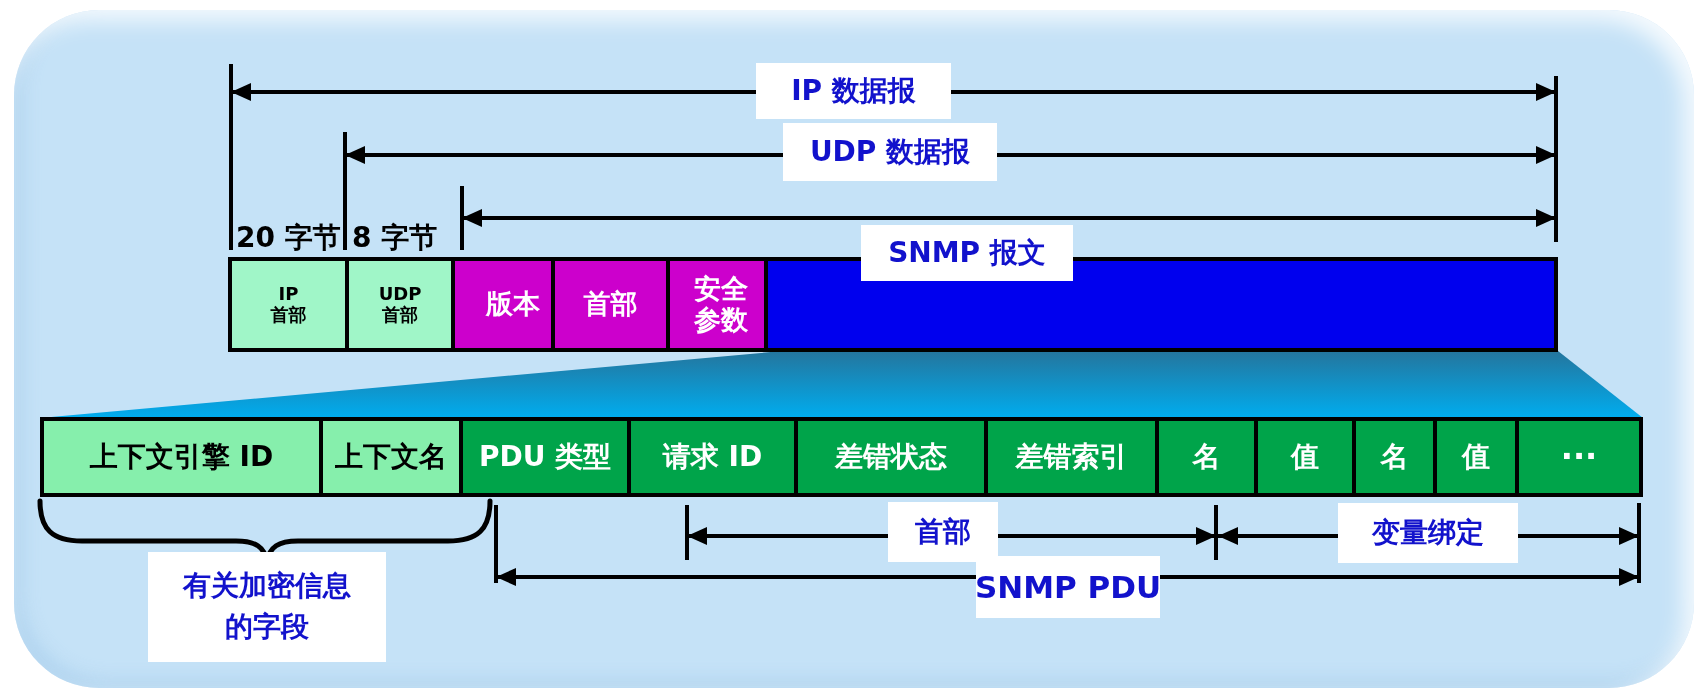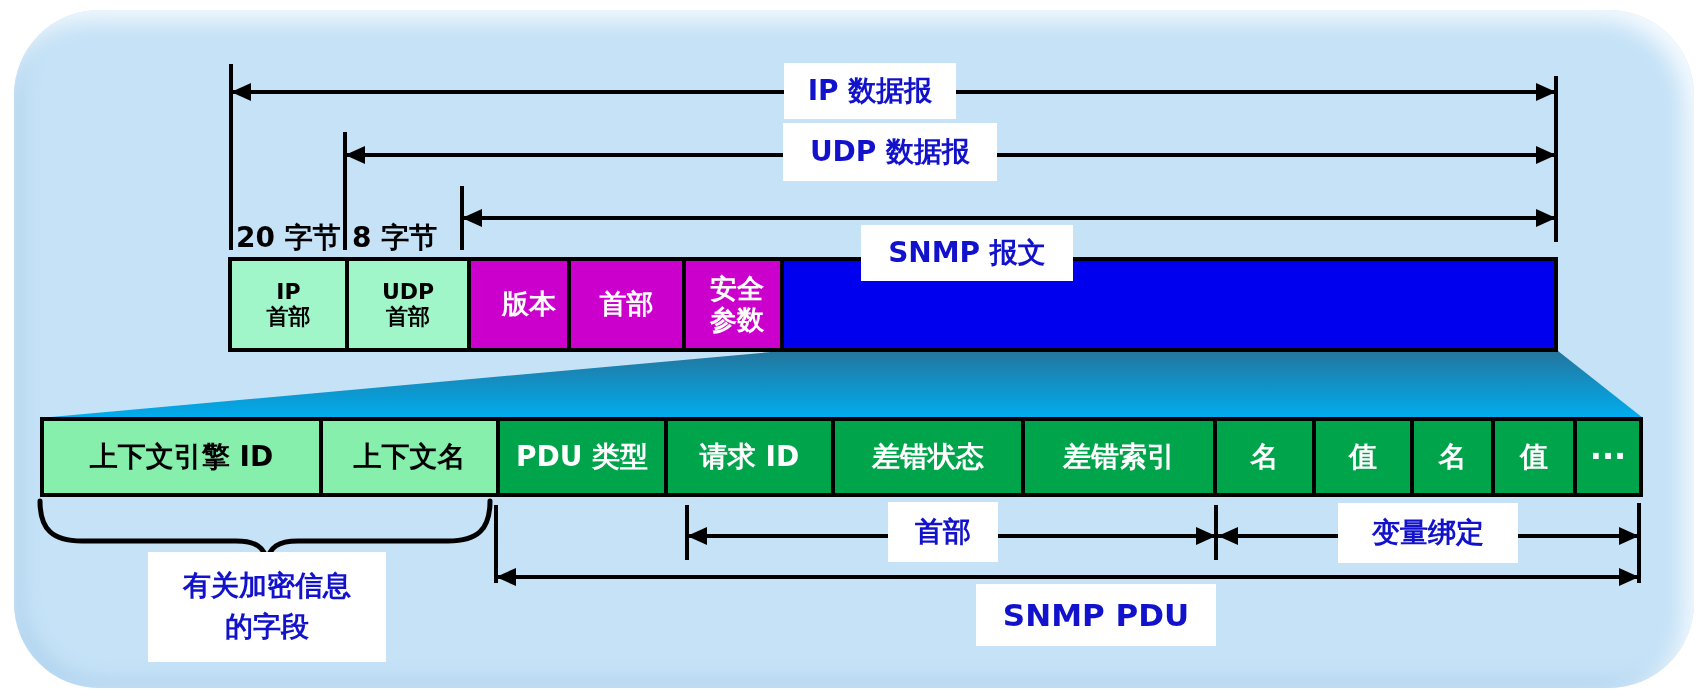--- a/index.html
+++ b/index.html
@@ -23,21 +23,21 @@
     color:#1212CC;font-weight:bold;font-size:28px;z-index:3;white-space:nowrap;
   }
   .byte-label{position:absolute;color:#000;font-weight:bold;font-size:28px;white-space:nowrap;}
   .row{position:absolute;display:flex;border:4px solid #000;box-sizing:border-box;z-index:2;}
   .cell{
     display:flex;flex-direction:column;align-items:center;justify-content:center;
     box-sizing:border-box;border-left:4px solid #000;line-height:1.12;
     font-weight:bold;text-align:center;white-space:nowrap;
   }
   .cell.first{border-left:none;}
-  .mint{background:#A0F6C8;color:#000;font-size:22px;}
+  .mint{background:#A0F6C8;color:#000;font-size:18px;}
   .magenta{background:#CC00CC;color:#fff;font-size:27px;}
   .bluedata{background:#0000EE;}
   .cyan{background:#86efac;color:#000;font-size:28px;}
   .green{background:#00A44A;color:#fff;font-size:28px;}
   #trapezoid{
     position:absolute;left:40px;top:351px;width:1603px;height:67px;z-index:1;
     background:linear-gradient(180deg,#24759D 0%,#00ADEF 100%);
     clip-path:polygon(46.3% 0%,94.7% 0%,100% 100%,0% 100%);
   }
   #note-label{
@@ -65,72 +65,72 @@
   <div class="ah r" style="left:1536px;top:83px;"></div>
 
   <div class="hline" style="left:345px;top:153px;width:1211px;"></div>
   <div class="ah l" style="left:345px;top:146px;"></div>
   <div class="ah r" style="left:1536px;top:146px;"></div>
 
   <div class="hline" style="left:462px;top:216px;width:1094px;"></div>
   <div class="ah l" style="left:462px;top:209px;"></div>
   <div class="ah r" style="left:1536px;top:209px;"></div>
 
-  <div class="dim-label" style="left:784px;top:63px;width:172px;height:56px;">
+  <div class="dim-label" style="left:756px;top:63px;width:195px;height:56px;">
     <span>IP 数据报</span>
   </div>
   <div class="dim-label" style="left:783px;top:123px;width:214px;height:58px;">
     <span>UDP 数据报</span>
   </div>
   <div class="dim-label" style="left:861px;top:189px;width:212px;height:56px;margin-top:36px;">
     <span>SNMP 报文</span>
   </div>
 
   <div class="byte-label" style="left:236px;top:219px;">20 字节</div>
   <div class="byte-label" style="left:352px;top:219px;">8 字节</div>
 
   <div class="row" style="left:228px;top:257px;width:1330px;height:95px;">
     <div class="cell mint first" style="width:113px;">
       <span>IP</span>
       <span>首部</span>
     </div>
-    <div class="cell mint" style="width:122px;">
+    <div class="cell mint" style="width:106px;">
       <span>UDP</span>
       <span>首部</span>
     </div>
     <div class="cell magenta" style="width:100px;padding-left:20px;">
       <span>版本</span>
     </div>
     <div class="cell magenta" style="width:115px;">
       <span>首部</span>
     </div>
     <div class="cell magenta" style="width:98px;padding-left:8px;">
       <span>安全</span>
       <span>参数</span>
     </div>
     <div class="cell bluedata" style="flex:1;"></div>
   </div>
 
   <div class="row" style="left:40px;top:417px;width:1603px;height:80px;">
     <div class="cell cyan first" style="width:275px;">
       <span>上下文引擎 ID</span>
     </div>
-    <div class="cell cyan" style="width:177px;text-align:right;">
+    <div class="cell cyan" style="width:140px;text-align:right;">
       <span>上下文名</span>
     </div>
     <div class="cell green" style="width:168px;text-align:right;">
       <span>PDU 类型</span>
     </div>
     <div class="cell green" style="width:167px;">
       <span>请求 ID</span>
     </div>
     <div class="cell green" style="width:190px;">
       <span>差错状态</span>
     </div>
-    <div class="cell green" style="width:192px;">
+    <div class="cell green" style="width:171px;">
       <span>差错索引</span>
     </div>
     <div class="cell green" style="width:99px;">
       <span>名</span>
     </div>
     <div class="cell green" style="width:98px;">
       <span>值</span>
     </div>
     <div class="cell green" style="width:81px;">
       <span>名</span>
@@ -169,16 +169,16 @@
   <div class="hline" style="left:496px;top:575px;width:1143px;"></div>
   <div class="ah l" style="left:496px;top:568px;"></div>
   <div class="ah r" style="left:1619px;top:568px;"></div>
 
   <div class="dim-label" style="left:888px;top:502px;width:110px;height:60px;">
     <span>首部</span>
   </div>
   <div class="dim-label" style="left:1338px;top:503px;width:180px;height:60px;">
     <span>变量绑定</span>
   </div>
-  <div class="dim-label" style="left:976px;top:584px;width:240px;height:62px;font-size:31px;">
+  <div class="dim-label" style="left:976px;top:556px;width:184px;height:62px;font-size:31px;">
     <span>SNMP PDU</span>
   </div>
 </div>
 
 </body></html>

